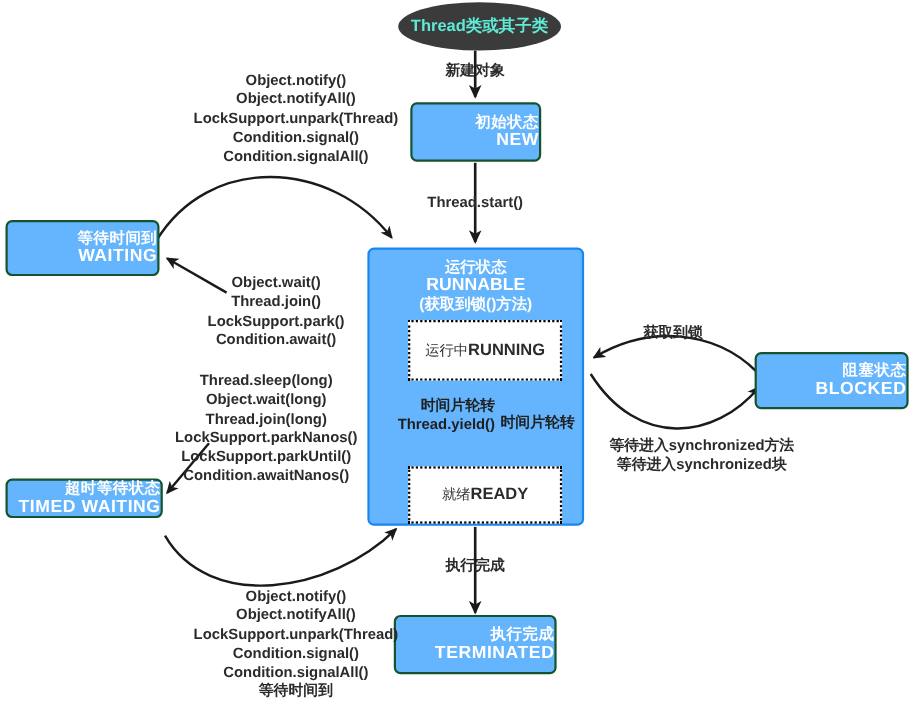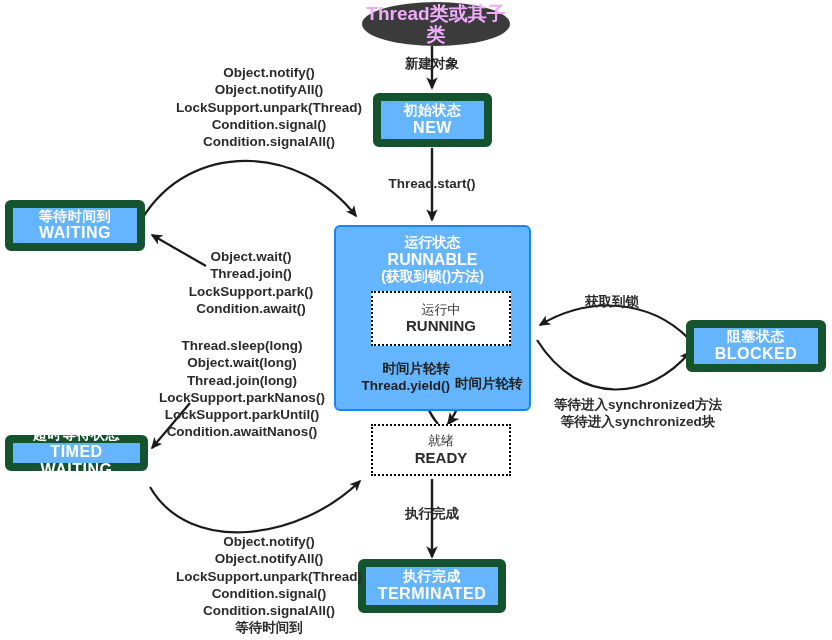--- a/index.html
+++ b/index.html
@@ -31,32 +31,33 @@
     display: flex;
     flex-direction: column;
     align-items: center;
     justify-content: center;
     text-align: center;
     font-weight: bold;
     line-height: 1.12;
   }
   .state-box {
     background: #64b5fd;
-    border: 8px solid #14532d;
+    border: 2px solid #14532d;
     border-radius: 6px;
     color: #ffffff;
+    align-items: flex-end;
   }
   .state-box .cn { font-size: 14px; letter-spacing: 0.5px; }
   .state-box .en { font-size: 16px; letter-spacing: 0.5px; }
 
   .ellipse-node {
     background: #3b3b3b;
     border-radius: 50%;
-    color: #f0abfc;
-    font-size: 19px;
+    color: #5eead4;
+    font-size: 15px;
     justify-content: center;
   }
 
   .runnable-box {
     background: #64b5fd;
     border: 2px solid #1a85f0;
     border-radius: 6px;
     color: #ffffff;
     justify-content: flex-start;
     padding-top: 8px;
@@ -64,21 +65,21 @@
   .runnable-box .cn { font-size: 14px; }
   .runnable-box .en { font-size: 16px; }
   .runnable-box .sub { font-size: 14px; }
 
   .inner-box {
     position: absolute;
     box-sizing: border-box;
     background: #ffffff;
     border: 2px dotted #000000;
     display: flex;
-    flex-direction: column;
+    flex-direction: row;
     align-items: center;
     justify-content: center;
     text-align: center;
     color: #2b2b2b;
     font-weight: bold;
     line-height: 1.2;
   }
   .inner-box .cn { font-size: 13px; font-weight: normal; color:#333; }
   .inner-box .en { font-size: 15px; }
 
@@ -133,21 +134,21 @@
 
   <div class="node ellipse-node" style="left:362px; top:2px; width:148px; height:44px;">
     <span>Thread类或其子类</span>
   </div>
 
   <div class="node state-box" style="left:373px; top:93px; width:119px; height:54px;">
     <span class="cn">初始状态</span>
     <span class="en">NEW</span>
   </div>
 
-  <div class="node runnable-box" style="left:334px; top:225px; width:197px; height:186px;">
+  <div class="node runnable-box" style="left:334px; top:225px; width:197px; height:253px;">
     <span class="cn">运行状态</span>
     <span class="en">RUNNABLE</span>
     <span class="sub">(获取到锁()方法)</span>
   </div>
 
   <div class="inner-box" style="left:371px; top:291px; width:140px; height:55px;">
     <span class="cn">运行中</span>
     <span class="en">RUNNING</span>
   </div>
 

